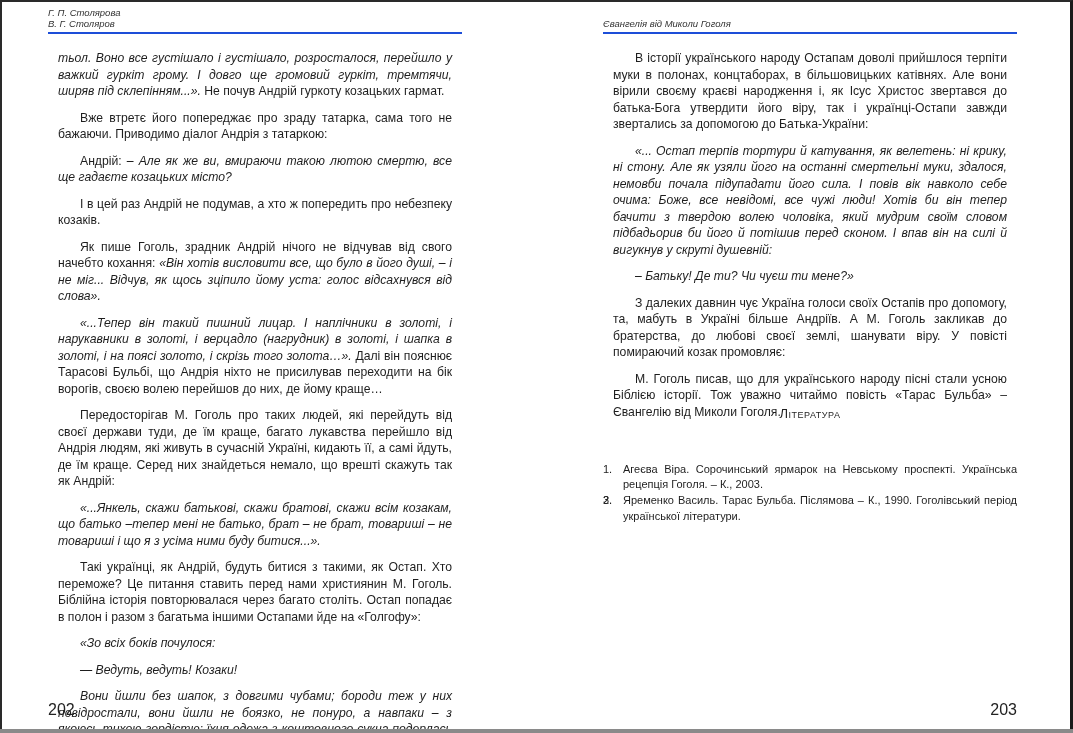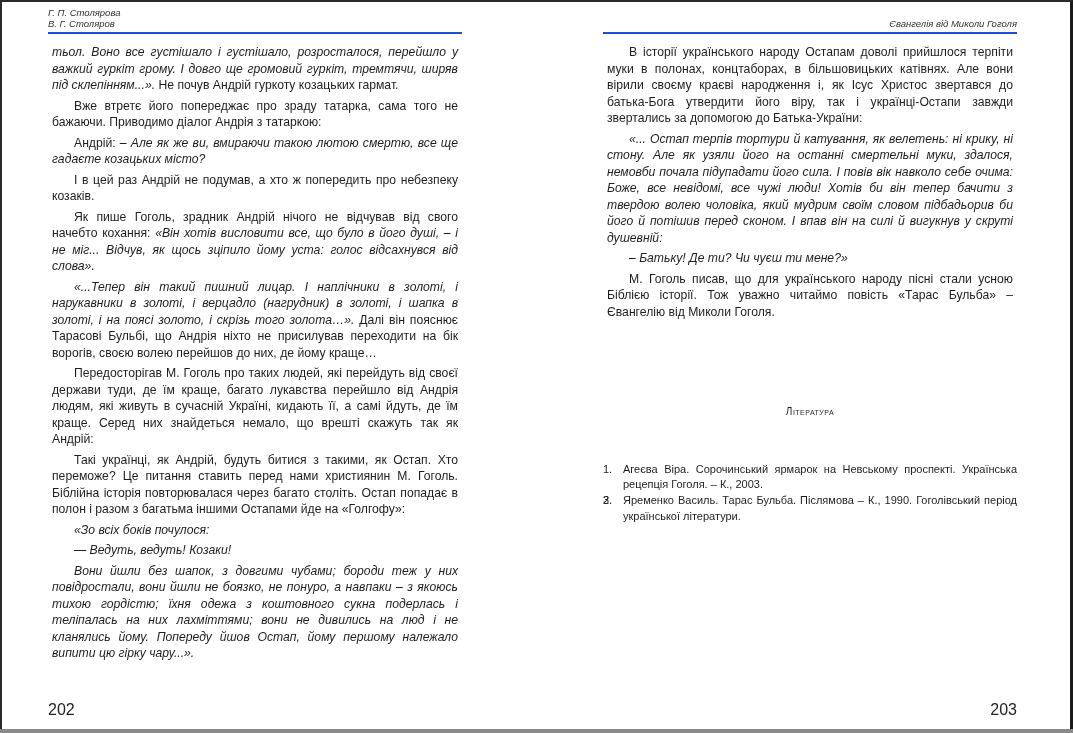--- a/index.html
+++ b/index.html
@@ -14,34 +14,34 @@
   .bottom-bar { position:absolute; left:0; bottom:0; width:1073px; height:4px; background:#8a8a8a; }
   .page { position:absolute; top:0; height:733px; }
   .page.left { left:48px; width:414px; }
   .page.right { left:603px; width:414px; }
   .running-head {
     position:absolute; top:7px; left:0; width:100%;
     font-style:italic; font-size:9.5px; line-height:11px; color:#333;
     border-bottom:2px solid #1d4ed8; padding-bottom:3px;
   }
   .page.left .running-head { height:22px; }
-  .page.right .running-head { text-align:right; top:18px; height:11px; }
+  .page.right .running-head { top:18px; height:11px; }
   .body {
     position:absolute; top:40px; left:0; width:414px;
     font-size:12.2px; line-height:16.5px; text-align:justify;
   }
-  .body p { margin:4px; text-indent:22px; }
+  .body p { margin:10px; text-indent:22px; }
   .body p.noind { text-indent:0; }
   .body i { font-style:italic; }
   .folio { position:absolute; top:701px; font-size:16px; color:#222; }
   .page.left .folio { left:0; }
   .page.right .folio { right:0;text-align:right; }
   .refs-title {
     position:absolute; top:406px; left:0; width:100%; text-align:center;
-    font-size:10px; letter-spacing:0.5px; font-variant:small-caps;
+    font-size:13px; letter-spacing:0.5px; font-variant:small-caps;
   }
   .refs {
     position:absolute; top:462px; left:0; width:414px; margin:0; padding:0; list-style:none;
     font-size:11px; line-height:15.2px;
   }
   .refs li { position:relative; padding-left:20px; text-align:justify; margin-bottom:1px; }
   .refs li .num { position:absolute; left:0; top:0; }
 </style>
 </head>
 <body>
@@ -54,34 +54,36 @@
     <div>В. Г. Столяров</div>
   </div>
   <div class="body" id="left-body">
       <p class="noind"><i>тьол. Воно все густішало і густішало, розросталося, перейшло у важкий гуркіт грому. І довго ще громовий гуркіт, тремтячи, ширяв під склепінням...».</i><span> Не почув Андрій гуркоту козацьких гармат.</span></p>
       <p><span>Вже втретє його попереджає про зраду татарка, сама того не бажаючи. Приводимо діалог Андрія з татаркою:</span></p>
       <p><span>Андрій: </span><i>– Але як же ви, вмираючи такою лютою смертю, все ще гадаєте козацьких місто?</i></p>
       <p><span>І в цей раз Андрій не подумав, а хто ж попередить про небезпеку козаків.</span></p>
       <p><span>Як пише Гоголь, зрадник Андрій нічого не відчував від свого начебто кохання: </span><i>«Він хотів висловити все, що було в його душі, – і не міг... Відчув, як щось зціпило йому уста: голос відсахнувся від слова».</i></p>
       <p><i>«...Тепер він такий пишний лицар. І наплічники в золоті, і нарукавники в золоті, і верцадло (нагрудник) в золоті, і шапка в золоті, і на поясі золото, і скрізь того золота…».</i><span> Далі він пояснює Тарасові Бульбі, що Андрія ніхто не присилував переходити на бік ворогів, своєю волею перейшов до них, де йому краще…</span></p>
       <p><span>Передосторігав М. Гоголь про таких людей, які перейдуть від своєї держави туди, де їм краще, багато лукавства перейшло від Андрія людям, які живуть в сучасній Україні, кидають її, а самі йдуть, де їм краще. Серед них знайдеться немало, що врешті скажуть так як Андрій:</span></p>
+      <p><i>«...Янкель, скажи батькові, скажи братові, скажи всім козакам, що батько –тепер мені не батько, брат – не брат, товариші – не товариші і що я з усіма ними буду битися...».</i></p>
       <p><span>Такі українці, як Андрій, будуть битися з такими, як Остап. Хто переможе? Це питання ставить перед нами християнин М. Гоголь. Біблійна історія повторювалася через багато століть. Остап попадає в полон і разом з багатьма іншими Остапами йде на «Голгофу»:</span></p>
       <p><i>«Зо всіх боків почулося:</i></p>
       <p><i>— Ведуть, ведуть! Козаки!</i></p>
       <p><i>Вони йшли без шапок, з довгими чубами; бороди теж у них повідростали, вони йшли не боязко, не понуро, а навпаки – з якоюсь тихою гордістю; їхня одежа з коштовного сукна подерлась і теліпалась на них лахміттями; вони не дивились на люд і не кланялись йому. Попереду йшов Остап, йому першому належало випити цю гірку чару...».</i></p>
     </div>
   <div class="folio">202</div>
 </div>
 
 <div class="page right">
   <div class="running-head">Євангелія від Миколи Гоголя</div>
   <div class="body" id="right-body">
       <p><span>В історії українського народу Остапам доволі прийшлося терпіти муки в полонах, концтаборах, в більшовицьких катівнях. Але вони вірили своєму краєві народження і, як Ісус Христос звертався до батька-Бога утвердити його віру, так і українці-Остапи завжди звертались за допомогою до Батька-України:</span></p>
       <p><i>«... Остап терпів тортури й катування, як велетень: ні крику, ні стону. Але як узяли його на останні смертельні муки, здалося, немовби почала підупадати його сила. І повів вік навколо себе очима: Боже, все невідомі, все чужі люди! Хотів би він тепер бачити з твердою волею чоловіка, який мудрим своїм словом підбадьорив би його й потішив перед сконом. І впав він на силі й вигукнув у скруті душевній:</i></p>
       <p><i>– Батьку! Де ти? Чи чуєш ти мене?»</i></p>
+      <p><span>З далеких давнин чує Україна голоси своїх Остапів про допомогу, та, мабуть в Україні більше Андріїв. А М. Гоголь закликав до братерства, до любові своєї землі, шанувати віру. У повісті помираючий козак промовляє:</span></p>
       <p><span>М. Гоголь писав, що для українського народу пісні стали усною Біблією історії. Тож уважно читаймо повість «Тарас Бульба» – Євангелію від Миколи Гоголя.</span></p>
     </div>
   <div class="refs-title">Література</div>
   <ol class="refs" id="refs-list">
       <li><span class="num">1.</span><span>Агеєва Віра. Сорочинський ярмарок на Невському проспекті. Українська рецепція Гоголя. – К., 2003.</span></li>
       <li><span class="num">2.</span></li>
       <li><span class="num">3.</span><span>Яременко Василь. Тарас Бульба. Післямова – К., 1990. Гоголівський період української літератури.</span></li>
     </ol>
   <div class="folio">203</div>
 </div>

